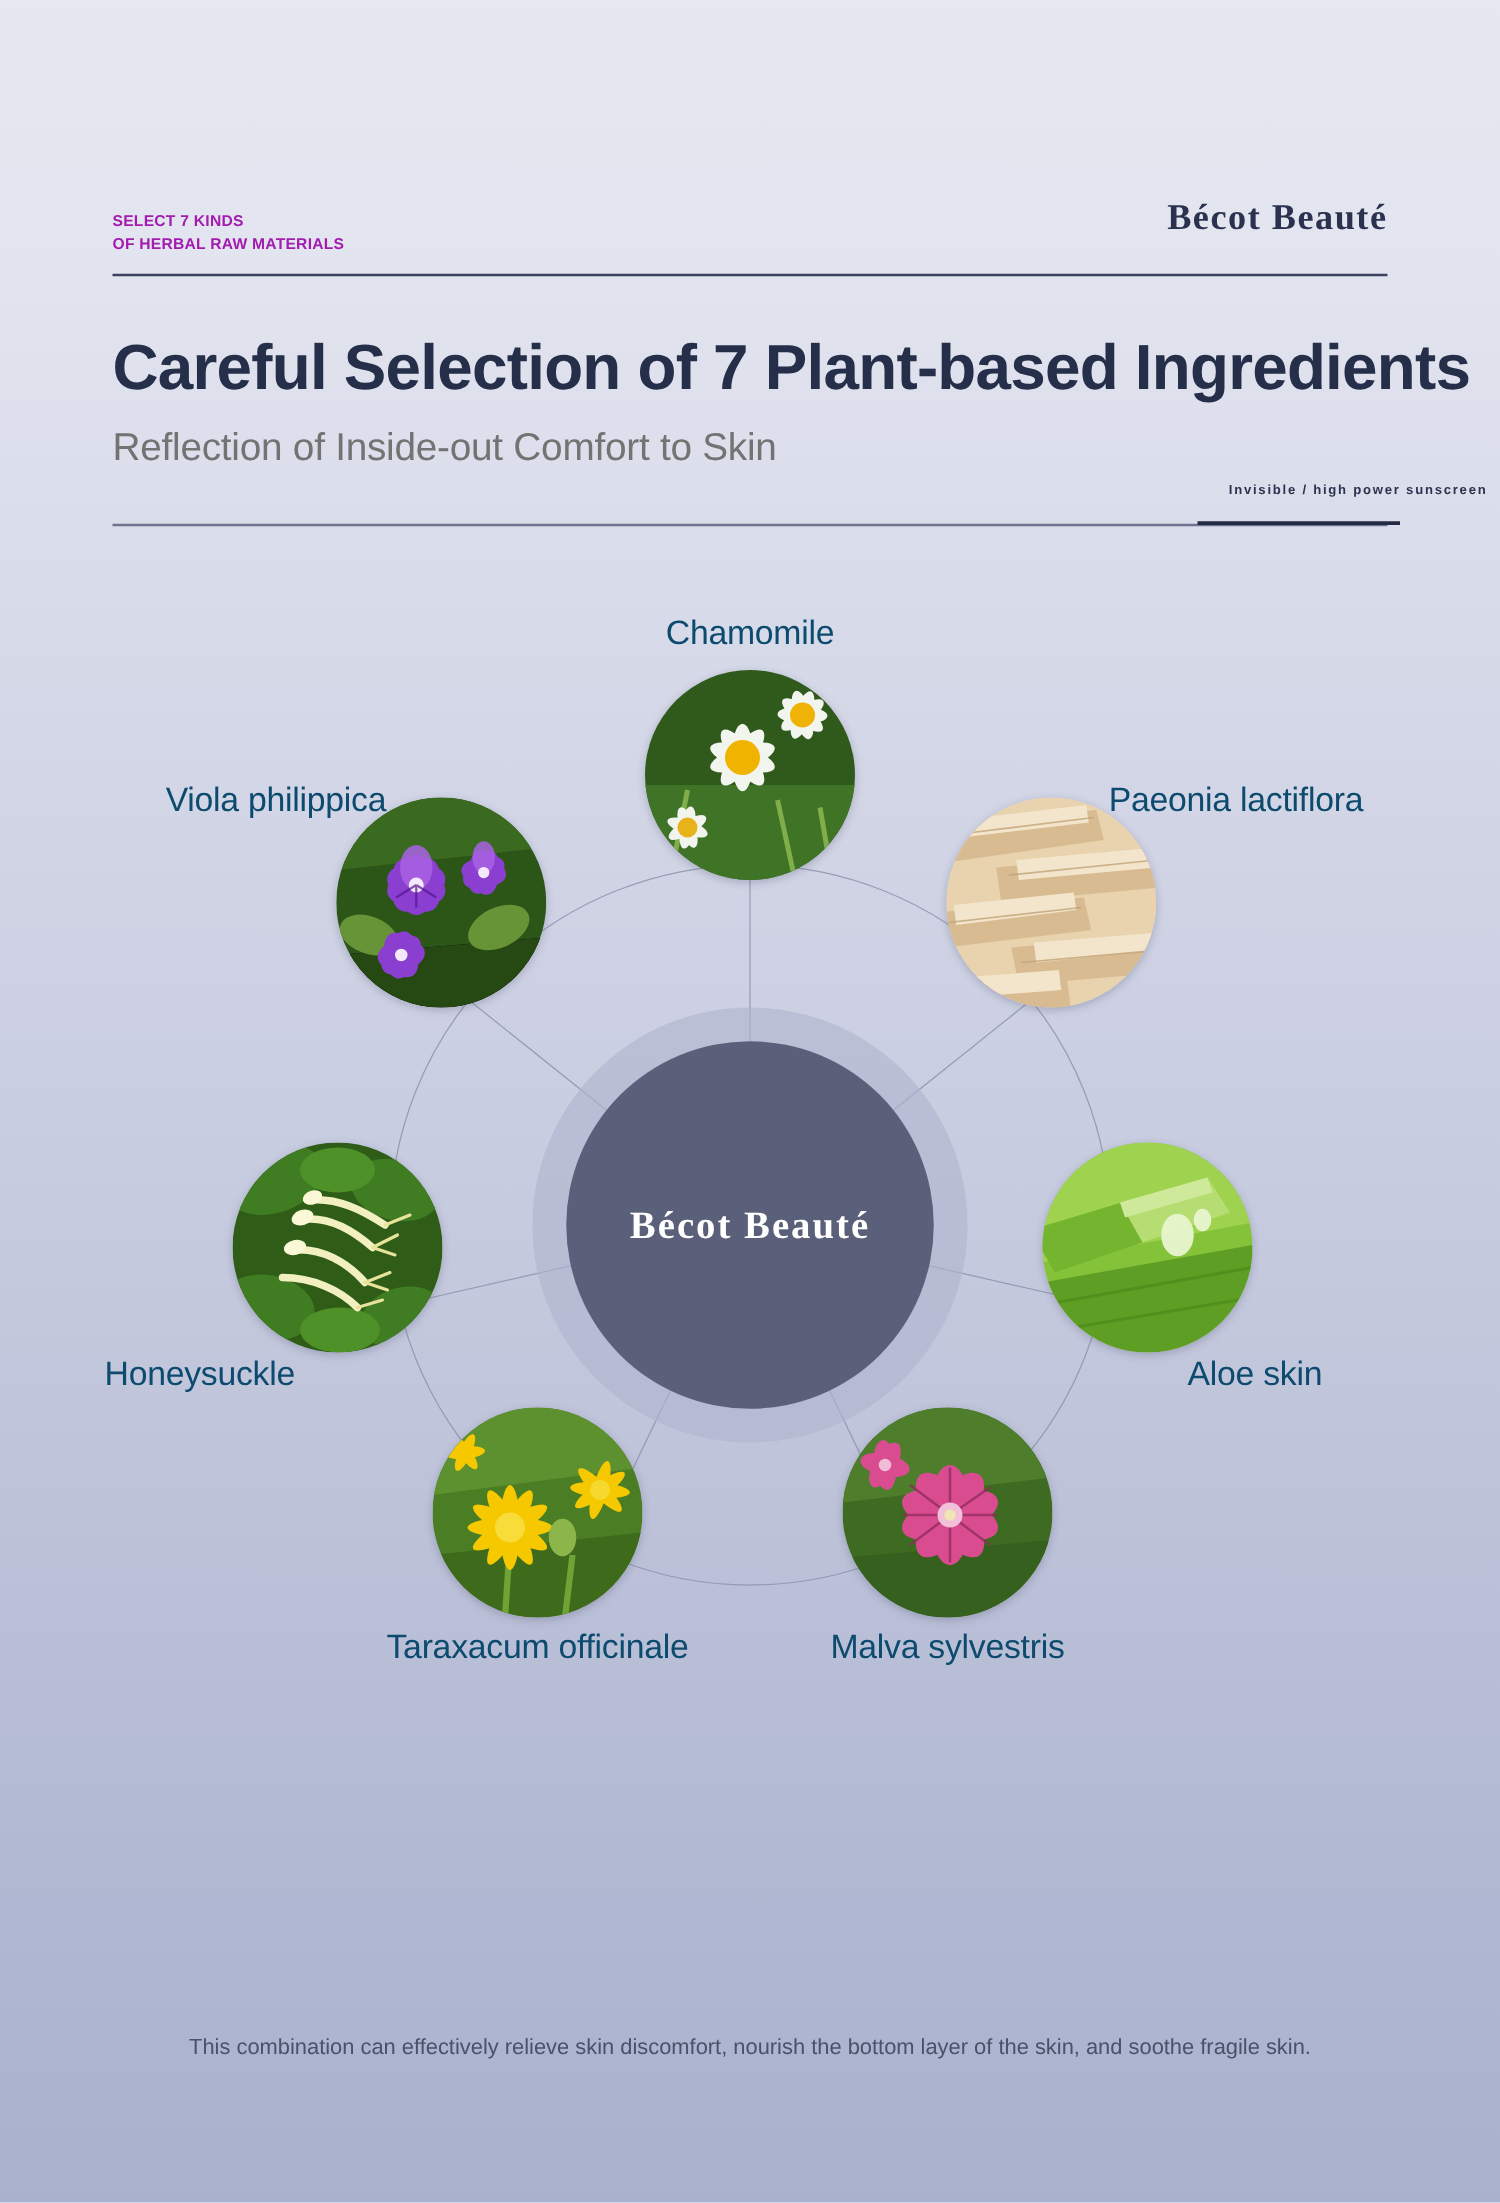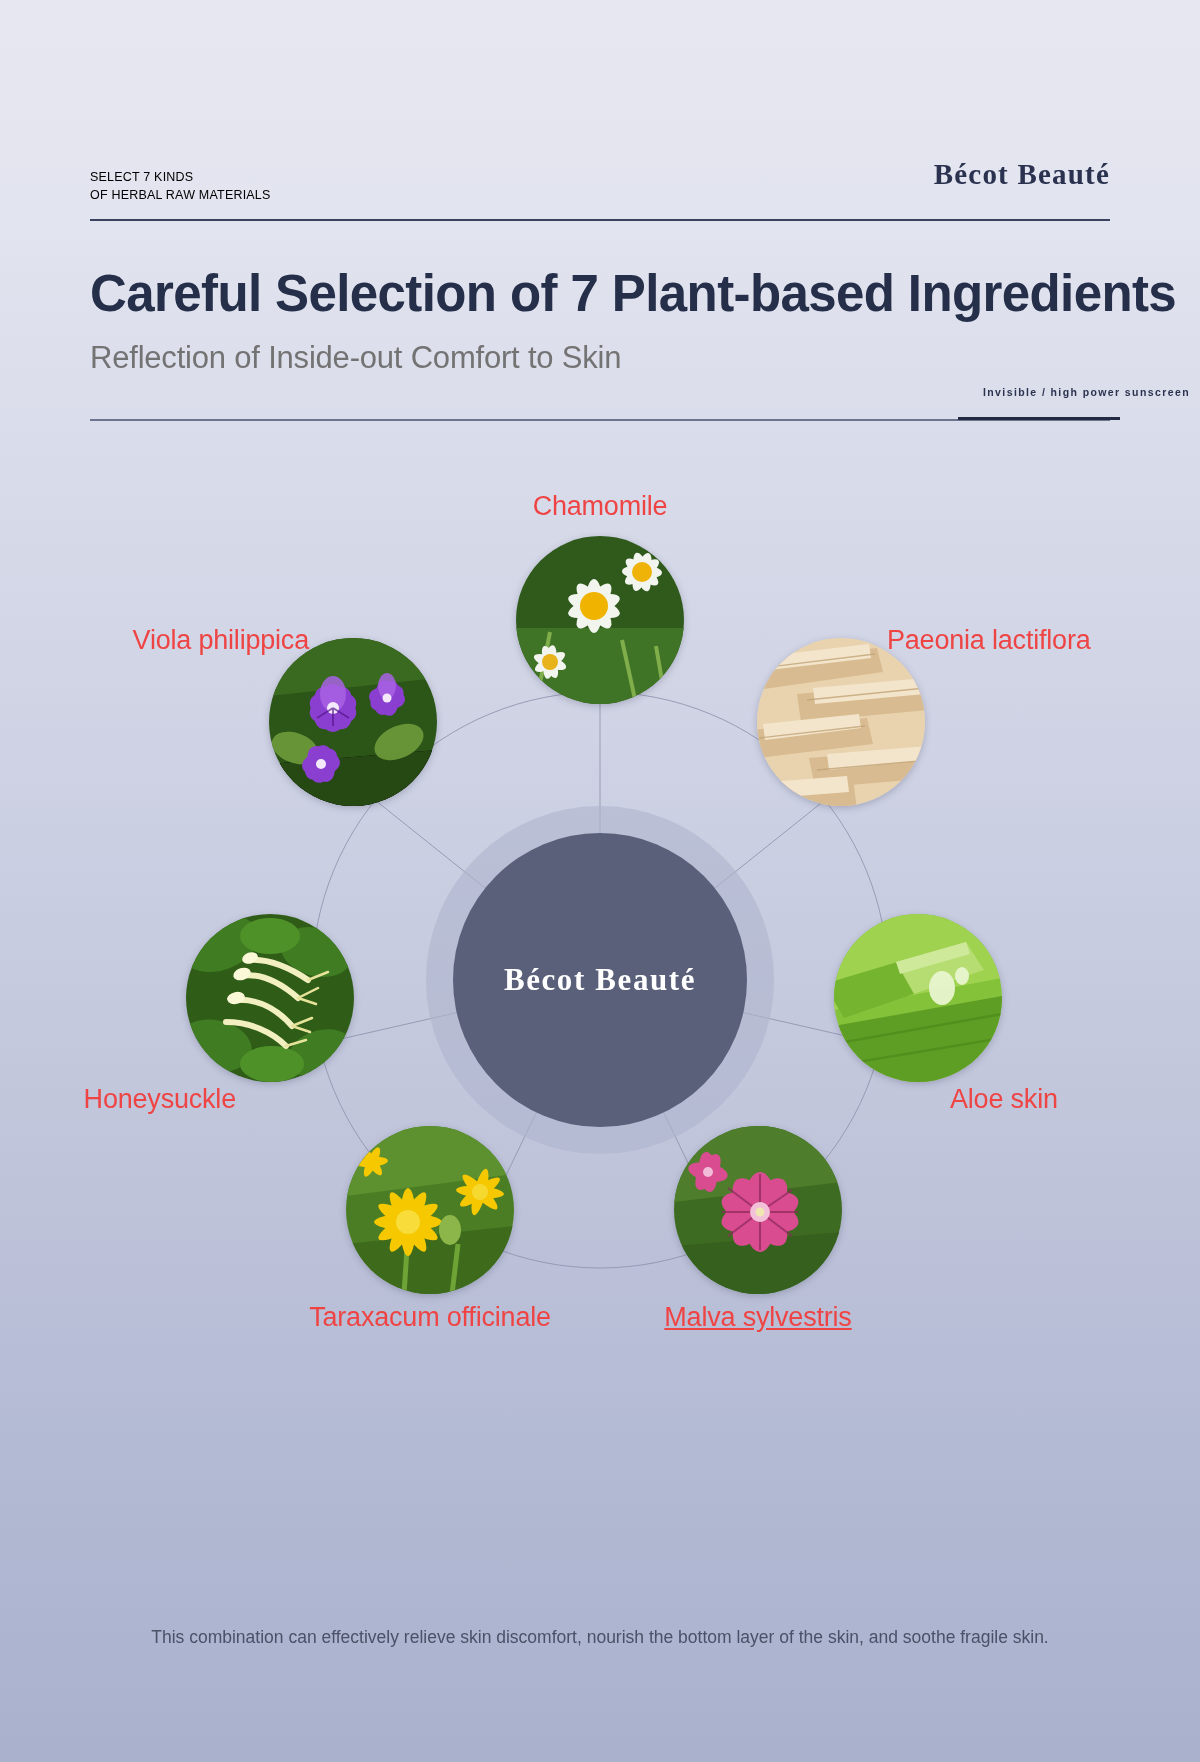--- a/index.html
+++ b/index.html
@@ -6,22 +6,22 @@
   body{
     width:1200px;height:1762px;overflow:hidden;
     font-family:"Liberation Sans", sans-serif;
     background:linear-gradient(180deg,#e6e7f0 0%, #e2e4ef 12%, #d6d9e8 30%, #cbcfe2 48%, #bfc4da 66%, #b2b9d3 84%, #a9b1cd 100%);
     position:relative;
   }
 
   
   .header{position:absolute;left:90px;top:168px;width:1020px;}
   .eyebrow{
-    font-size:12.5px;line-height:1.45;font-weight:400;letter-spacing:.2px;
-    color:#000000;white-space:pre-line;position:absolute;left:0;top:0;
+    font-size:12.5px;line-height:1.45;font-weight:700;letter-spacing:.2px;
+    color:#a21caf;white-space:pre-line;position:absolute;left:0;top:0;
   }
   .logo{
     position:absolute;right:0;top:-10px;
     font-family:"Liberation Serif", serif;
     font-size:29px;font-weight:700;letter-spacing:1.2px;color:#2a3250;
     white-space:nowrap;
   }
   .rule-top{position:absolute;left:90px;top:219px;width:1020px;height:2px;background:#3a4260;}
 
   .title{
@@ -60,27 +60,27 @@
   }
 
   .node{position:absolute;width:168px;height:168px;transform:translate(-50%,-50%);}
   .node .disc{
     width:168px;height:168px;border-radius:50%;overflow:hidden;position:relative;
     box-shadow:0 2px 7px rgba(50,56,82,.26);
   }
   .node .disc svg{display:block;width:168px;height:168px;}
   .node .caption{
     position:absolute;white-space:nowrap;
-    font-size:27px;font-weight:400;color:#ef4444;letter-spacing:-.2px;
+    font-size:27px;font-weight:400;color:#0c4a6e;letter-spacing:-.2px;
   }
   
   .cap-top{left:50%;transform:translateX(-50%);bottom:182px;}
   .cap-tr{left:130px;bottom:150px;margin-top:45px;}
   .cap-r{left:116px;top:170px;}
-  .cap-br{left:50%;transform:translateX(-50%);top:176px;text-decoration:underline;}
+  .cap-br{left:50%;transform:translateX(-50%);top:176px;}
   .cap-bl{left:50%;transform:translateX(-50%);top:176px;}
   .cap-l{right:118px;top:170px;}
   .cap-tl{right:128px;bottom:150px;text-align:right;}
 
   
   .footer{
     position:absolute;left:0;top:1620px;width:1200px;text-align:center;
     font-size:17.5px;line-height:1.95;color:#4a5168;
   }
 </style>

